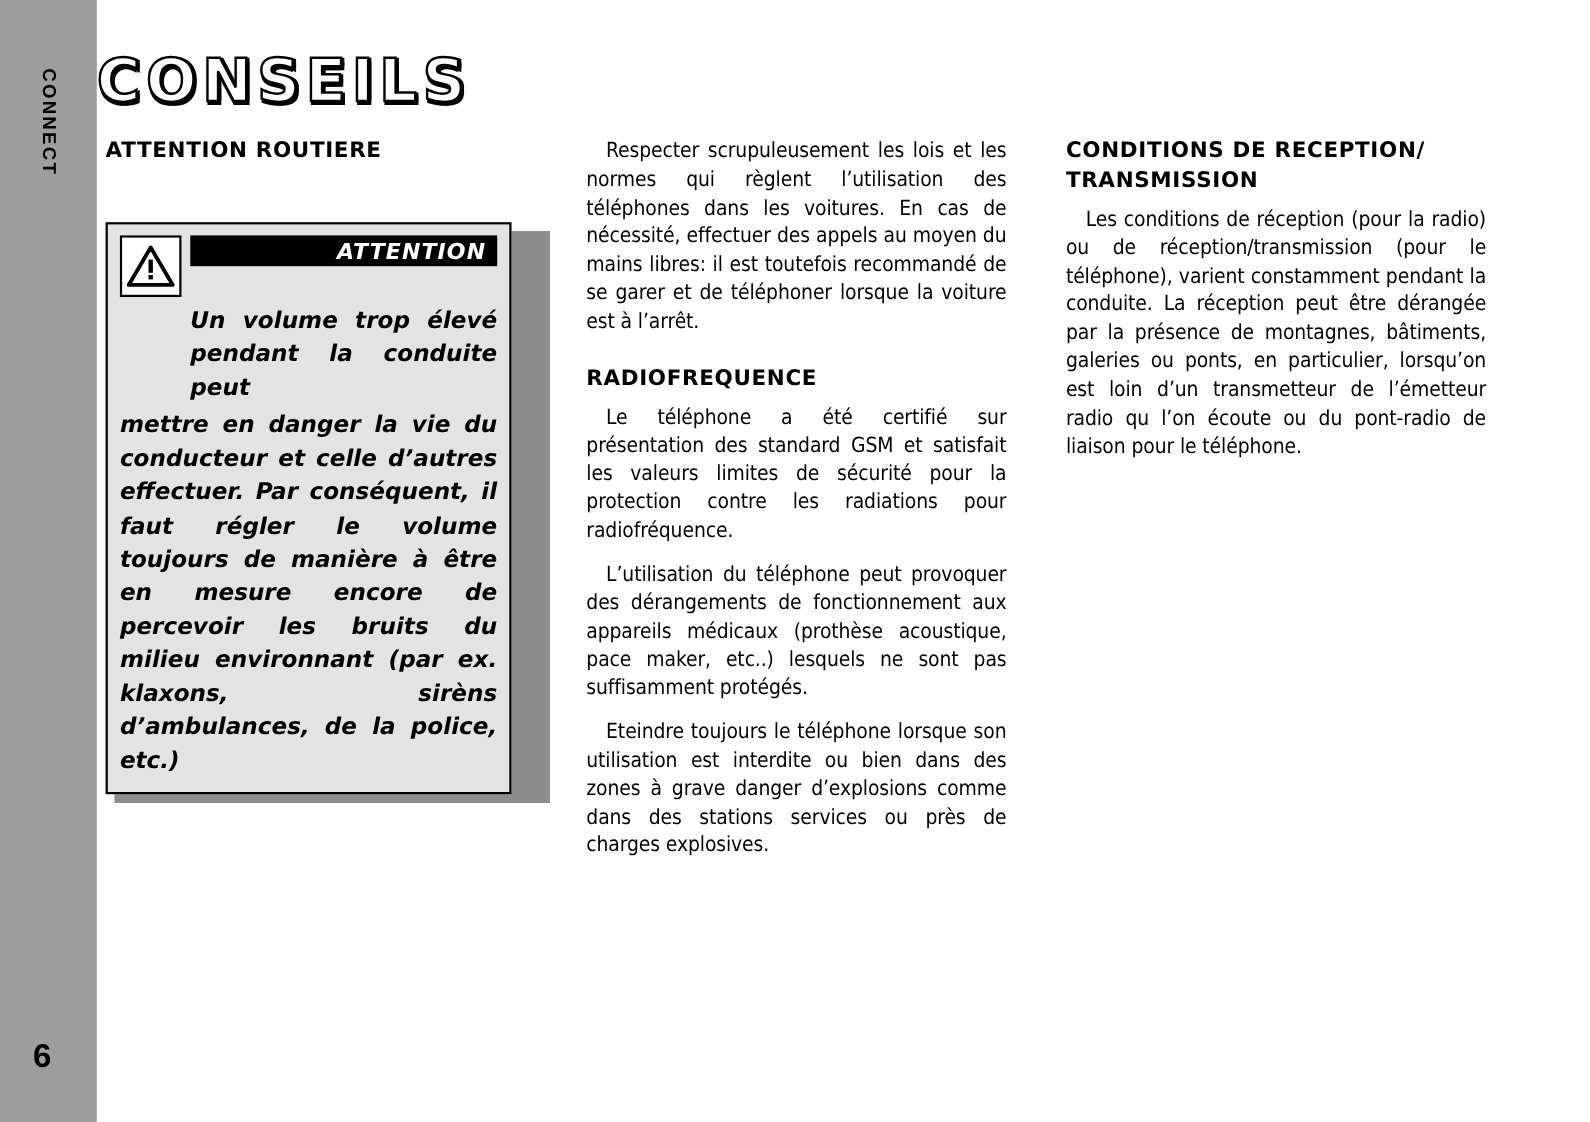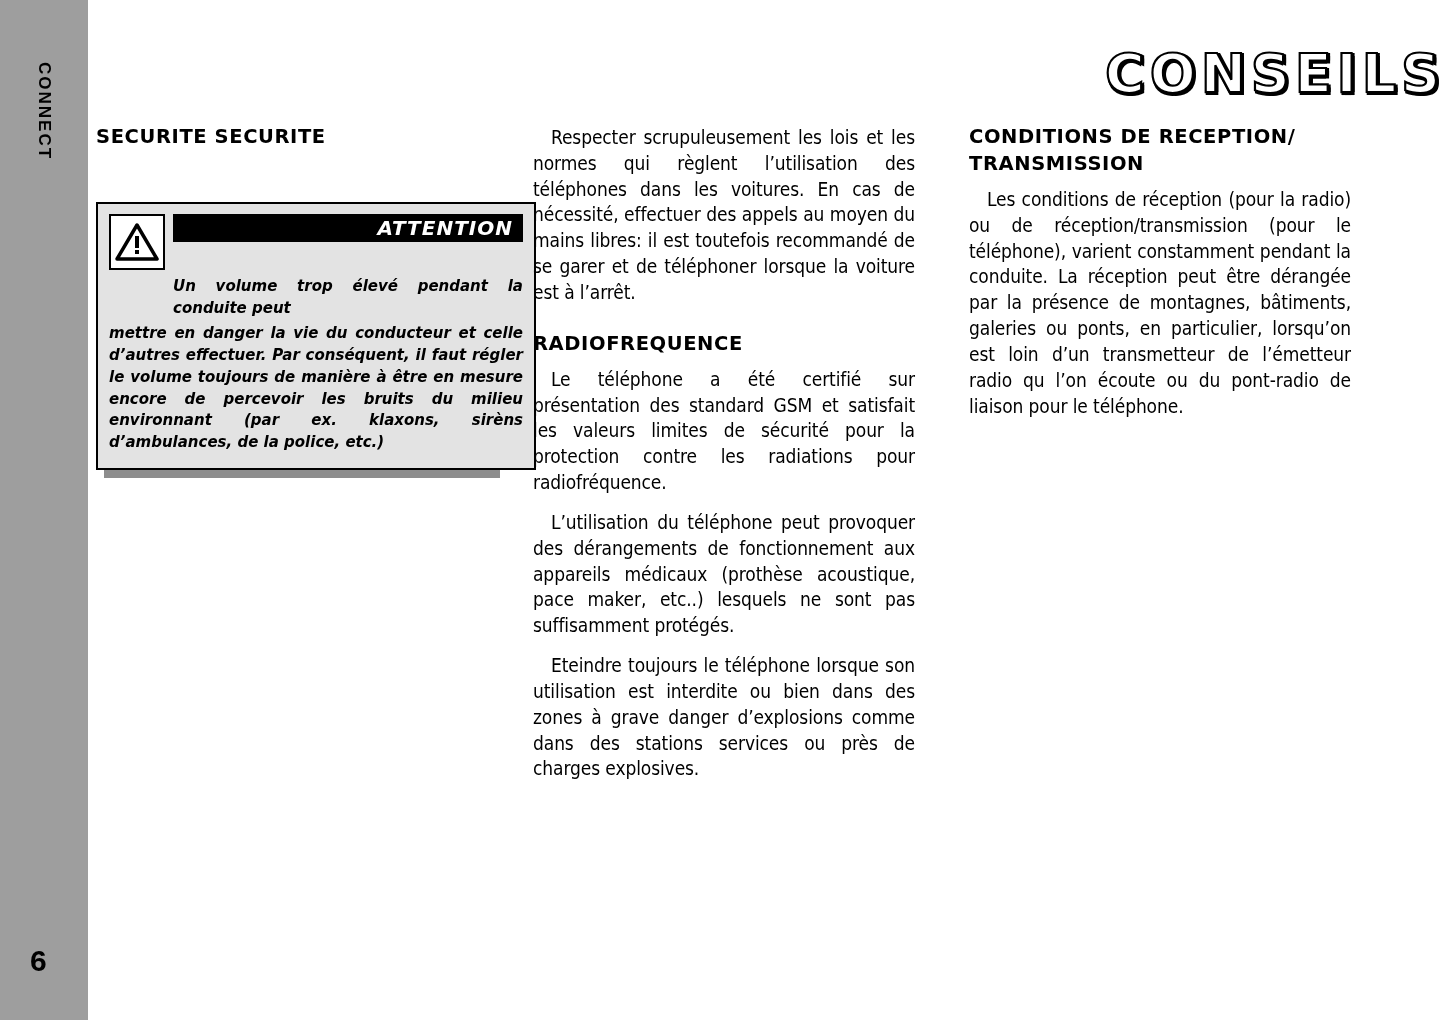--- a/index.html
+++ b/index.html
@@ -48,21 +48,21 @@
     font-weight: bold;
     color: #000;
   }
 
   
   .page-title {
     position: absolute;
     left: 88px;
     top: 42px;
     width: 1357px;
-    text-align: right;
+    text-align: left;
     font-family: "DejaVu Sans", sans-serif;
     font-size: 54px;
     font-weight: bold;
     letter-spacing: 5px;
     color: #ffffff;
     -webkit-text-stroke: 2.2px #000000;
     text-shadow:
        3px 3px 0 #000,
        3px 0 0 #000,
        0 3px 0 #000;
@@ -119,21 +119,21 @@
     width: 396px;
     height: 100%;
     background: #8d8d8d;
   }
   .warning-box {
     position: relative;
     border: 2px solid #000;
     background: #e3e3e3;
     padding: 10px 11px 14px 11px;
     box-sizing: border-box;
-    width: 440px;
+    width: 369px;
   }
   .warning-top {
     display: flex;
     align-items: flex-start;
   }
   .warn-icon {
     width: 56px;
     height: 56px;
     background: #fff;
     border: 2px solid #000;
@@ -157,21 +157,21 @@
     letter-spacing: 1px;
     padding: 4px 10px 5px 0;
     height: 28px;
     box-sizing: border-box;
     line-height: 21px;
   }
   .warn-text {
     font-family: "DejaVu Sans", sans-serif;
     font-style: italic;
     font-weight: bold;
-    font-size: 15px;
+    font-size: 21px;
     line-height: 1.45;
     text-align: justify;
     margin: 0;
   }
   .warn-body-indent {
     margin-left: 64px;
     margin-top: -34px;
     margin-bottom: 0;
   }
 </style>
@@ -181,21 +181,21 @@
 <div class="spine">
   <div class="spine-label">CONNECT</div>
   <div class="page-number">6</div>
 </div>
 
 <div class="page-title">CONSEILS</div>
 
 <div class="columns">
 
   <div class="col col-1">
-    <h2 class="section-head">SECURITE SECURITE</h2>
+    <h2 class="section-head">ATTENTION ROUTIERE</h2>
 
     <div class="warning-wrap">
       <div class="warning-shadow"></div>
       <div class="warning-box">
         <div class="warning-top">
           <div class="warn-icon">
             <svg width="44" height="40" viewBox="0 0 44 40">
               <polygon points="22,3 42,37 2,37" fill="#ffffff" stroke="#000000" stroke-width="3.5" stroke-linejoin="round"></polygon>
               <rect x="20" y="14" width="4" height="12" fill="#000000"></rect>
               <rect x="20" y="28" width="4" height="4" fill="#000000"></rect>

